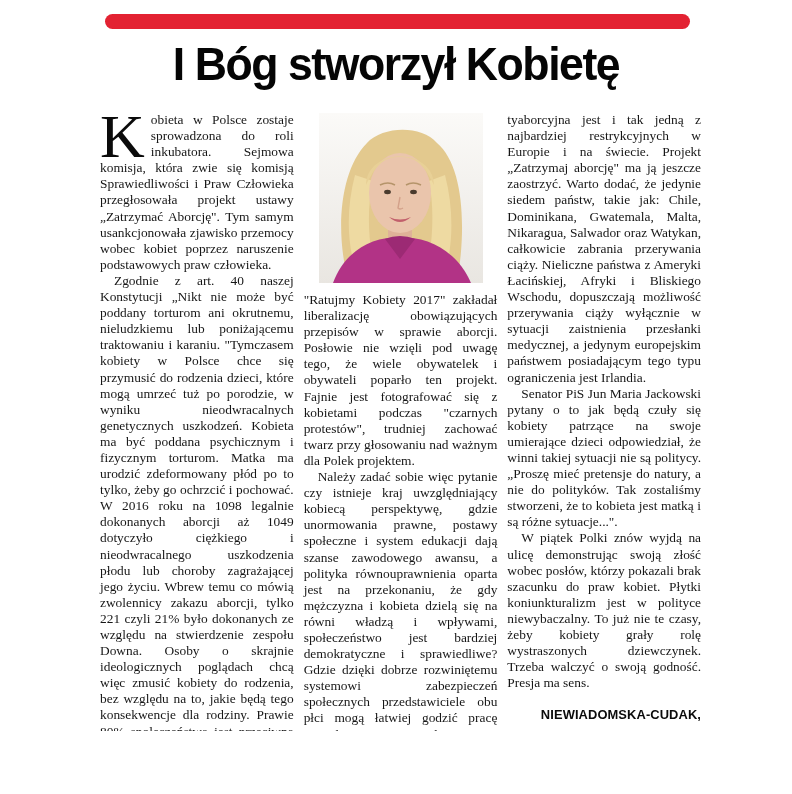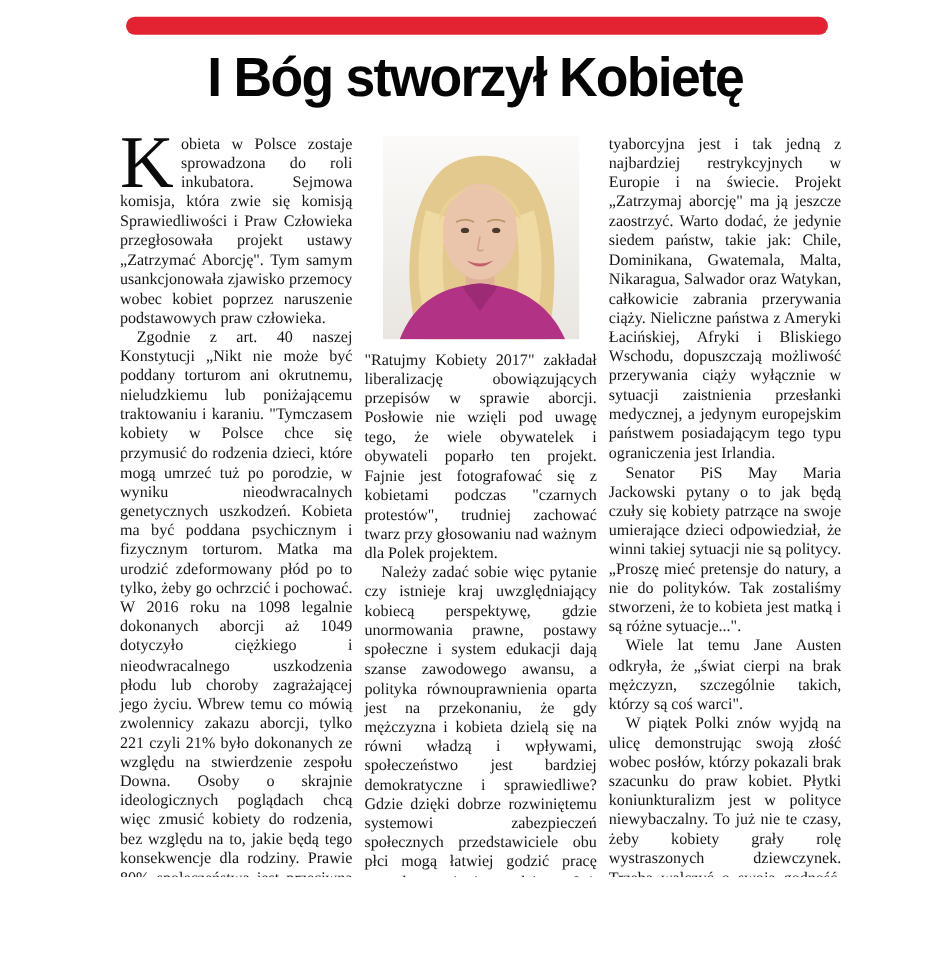--- a/index.html
+++ b/index.html
@@ -84,22 +84,21 @@
           <path d="M66,126 L81,146 L96,126 Q81,120 66,126 Z" fill="#9c2a74"></path>
         </svg>
       </div>
       <p class="noindent">"Ratujmy Kobiety 2017" zakładał liberalizację obowiązujących przepisów w sprawie aborcji. Posłowie nie wzięli pod uwagę tego, że wiele obywatelek i obywateli poparło ten projekt. Fajnie jest fotografować się z kobietami podczas "czarnych protestów", trudniej zachować twarz przy głosowaniu nad ważnym dla Polek projektem.</p>
       <p>Należy zadać sobie więc pytanie czy istnieje kraj uwzględniający kobiecą perspektywę, gdzie unormowania prawne, postawy społeczne i system edukacji dają szanse zawodowego awansu, a polityka równouprawnienia oparta jest na przekonaniu, że gdy mężczyzna i kobieta dzielą się na równi władzą i wpływami, społeczeństwo jest bardziej demokratyczne i sprawiedliwe? Gdzie dzięki dobrze rozwiniętemu systemowi zabezpieczeń społecznych przedstawiciele obu płci mogą łatwiej godzić pracę zawodowa z życiem rodzinnym? A bezpłatna antykoncepcja chroni przed niechcianą ciążą? Taką politykę prowadzi od dłuższego czasu Szwecja, do której Polsce coraz dalej.</p>
 
     </div>
 
     <div class="col">
       <p class="noindent">tyaborcyjna jest i tak jedną z najbardziej restrykcyjnych w Europie i na świecie. Projekt „Zatrzymaj aborcję" ma ją jeszcze zaostrzyć. Warto dodać, że jedynie siedem państw, takie jak: Chile, Dominikana, Gwatemala, Malta, Nikaragua, Salwador oraz Watykan, całkowicie zabrania przerywania ciąży. Nieliczne państwa z Ameryki Łacińskiej, Afryki i Bliskiego Wschodu, dopuszczają możliwość przerywania ciąży wyłącznie w sytuacji zaistnienia przesłanki medycznej, a jedynym europejskim państwem posiadającym tego typu ograniczenia jest Irlandia.</p>
-      <p>Senator PiS May Maria Jackowski pytany o to jak będą czuły się kobiety patrzące na swoje umierające dzieci odpowiedział, że winni takiej sytuacji nie są politycy. „Proszę mieć pretensje do natury, a nie do polityków. Tak zostaliśmy stworzeni, że to kobieta jest matką i są różne sytuacje...".</p>
-      <p>Wiele lat temu Jane Austen odkryła, że „świat cierpi na brak mężczyzn, szczególnie takich, którzy są coś warci".</p>
+      <p>Senator PiS Jun Maria Jackowski pytany o to jak będą czuły się kobiety patrzące na swoje umierające dzieci odpowiedział, że winni takiej sytuacji nie są politycy. „Proszę mieć pretensje do natury, a nie do polityków. Tak zostaliśmy stworzeni, że to kobieta jest matką i są różne sytuacje...".</p>
       <p>W piątek Polki znów wyjdą na ulicę demonstrując swoją złość wobec posłów, którzy pokazali brak szacunku do praw kobiet. Płytki koniunkturalizm jest w polityce niewybaczalny. To już nie te czasy, żeby kobiety grały rolę wystraszonych dziewczynek. Trzeba walczyć o swoją godność. Presja ma sens.</p>
 
       <div class="author">
         <div>NIEWIADOMSKA-CUDAK,</div>
 
       </div>
     </div>
 
   </div>
 </div>

